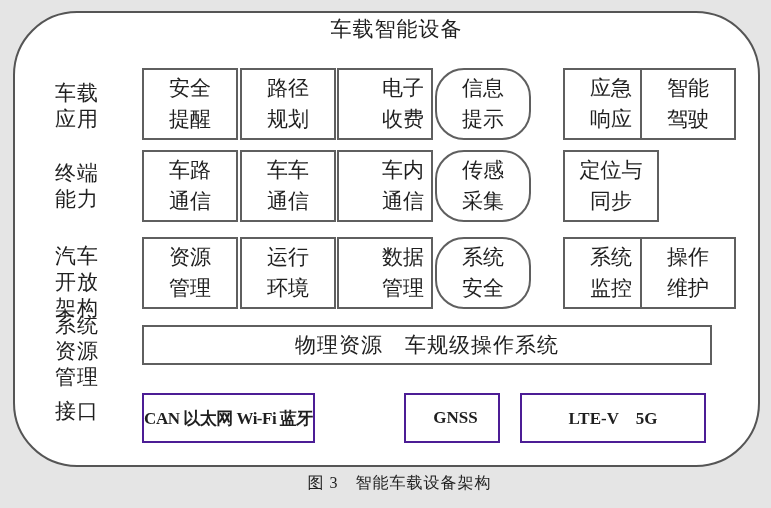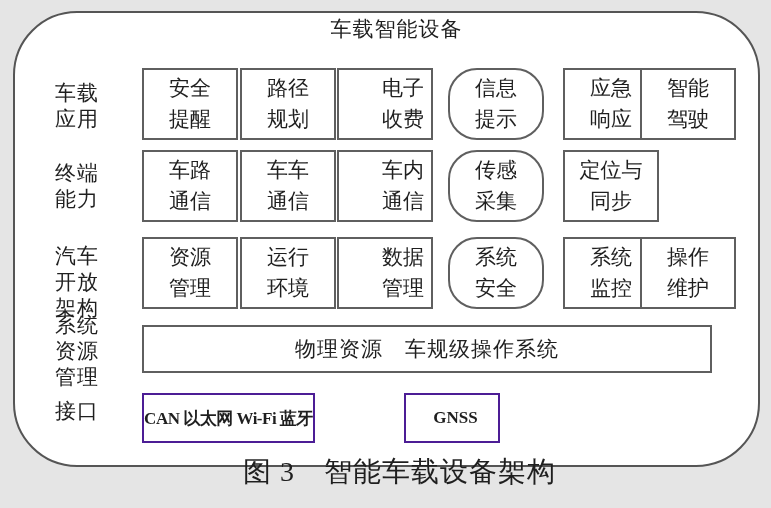--- a/index.html
+++ b/index.html
@@ -34,44 +34,44 @@
   .label-4 { top: 398px; }
 
   .cell {
     position: absolute; width: 96px; height: 72px;
     border: 2px solid #5f5f5f; background: #fff;
     display: flex; align-items: center; justify-content: center;
     text-align: center; font-size: 21px; line-height: 31px;
     white-space: pre-line;
   }
   .c0 { left: 142px; } .c1 { left: 240px; } .c2 { left: 337px; padding-left: 36px; }
-  .c3 { left: 448px; border-radius: 29px; } .c4 { left: 563px; } .c5 { left: 640px; }
+  .c3 { left: 435px; border-radius: 29px; } .c4 { left: 563px; } .c5 { left: 640px; }
   .r0 { top: 68px; } .r1 { top: 150px; } .r2 { top: 237px; }
 
   .platform {
-    position: absolute; left: 142px; top: 325px; width: 570px; height: 48px;
+    position: absolute; left: 142px; top: 325px; width: 570px; height: 40px;
     border: 2px solid #5f5f5f; background: #fff;
     display: flex; align-items: center; justify-content: center;
     font-size: 21px; letter-spacing: 1px; font-family: Liberation Mono, monospace;
   }
 
   .iface {
     position: absolute; top: 393px; height: 50px;
     border: 2px solid #4c1d95; background: #fff;
     display: flex; align-items: center; justify-content: center;
     font-size: 17px; white-space: pre; font-weight: bold;
   }
   .iface-0 { left: 142px; width: 173px; letter-spacing: -0.5px; }
   .iface-1 { left: 404px; width: 96px; padding-left: 7px; }
   .iface-2 { left: 520px; width: 186px; }
 
   .caption {
-    position: absolute; top: 453px; left: 0; width: 100%;
+    position: absolute; top: 473px; left: 0; width: 100%;
     text-align: center; padding-left: 28px;
-    font-size: 28px; letter-spacing: 1px;
+    font-size: 16px; letter-spacing: 1px;
   }
 </style>
 </head>
 <body>
 
 <div class="stage">
 
   <div class="frame"></div>
 
   <div class="title">车载智能设备</div>
@@ -122,16 +122,17 @@
 安全</div>
   <div class="cell r2 c4">系统
 监控</div>
   <div class="cell r2 c5">操作
 维护</div>
 
   <div class="platform">物理资源　车规级操作系统</div>
 
   <div class="iface iface-0">CAN 以太网 Wi-Fi 蓝牙</div>
   <div class="iface iface-1">GNSS</div>
+  <div class="iface iface-2">LTE-V　5G</div>
 
   <div class="caption">图 3　智能车载设备架构</div>
 
 </div>
 
 </body></html>

